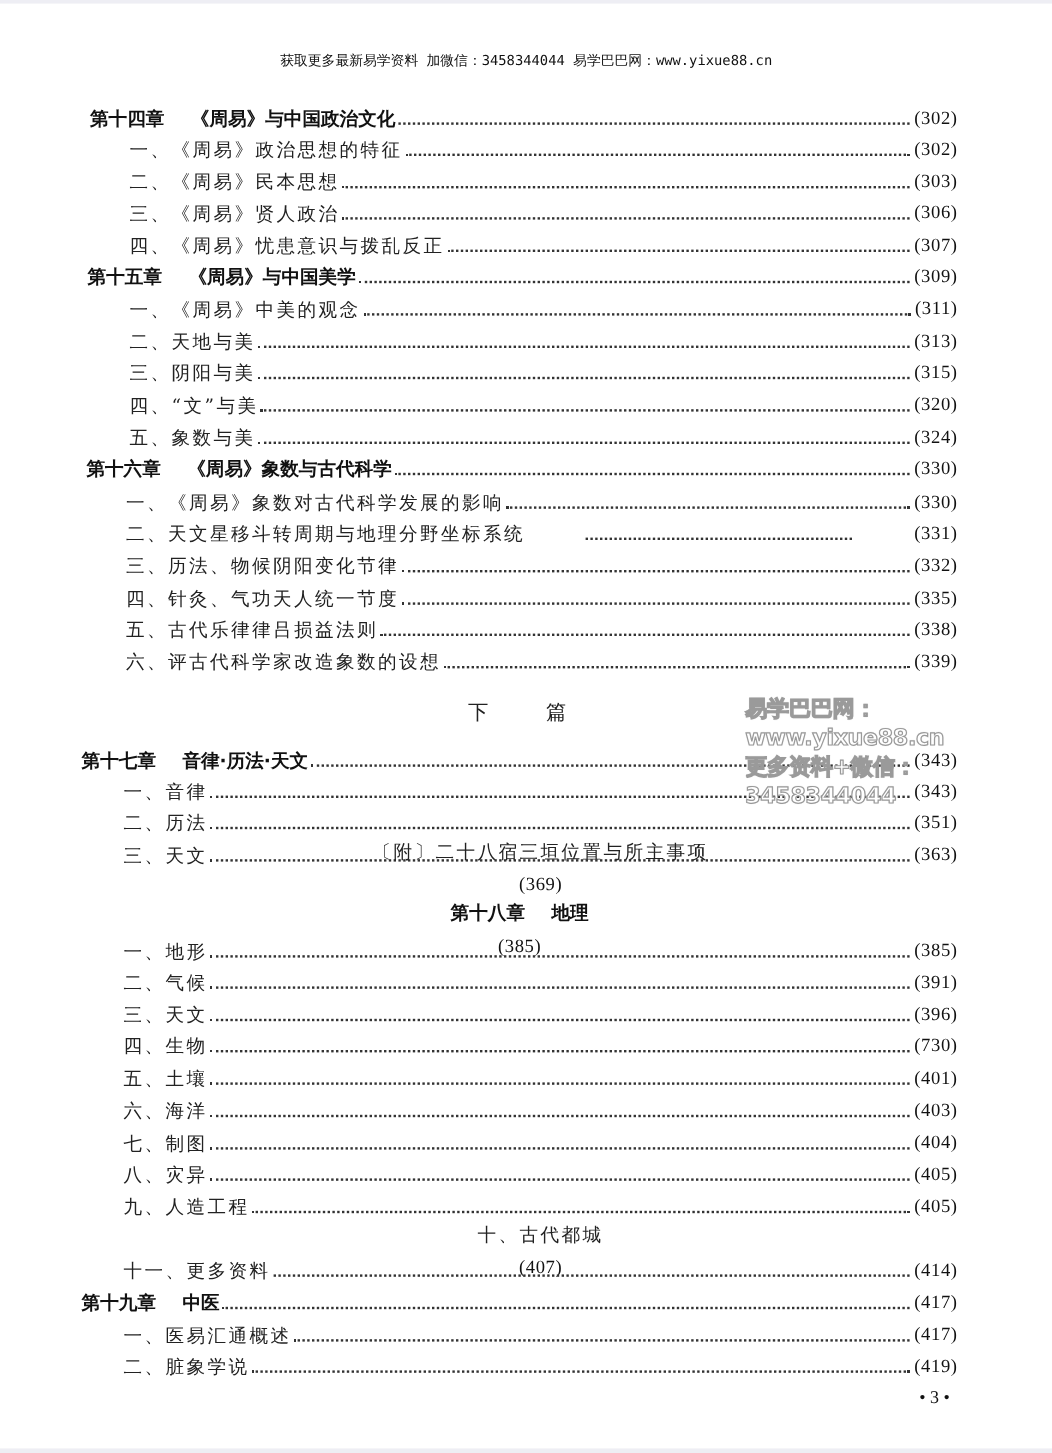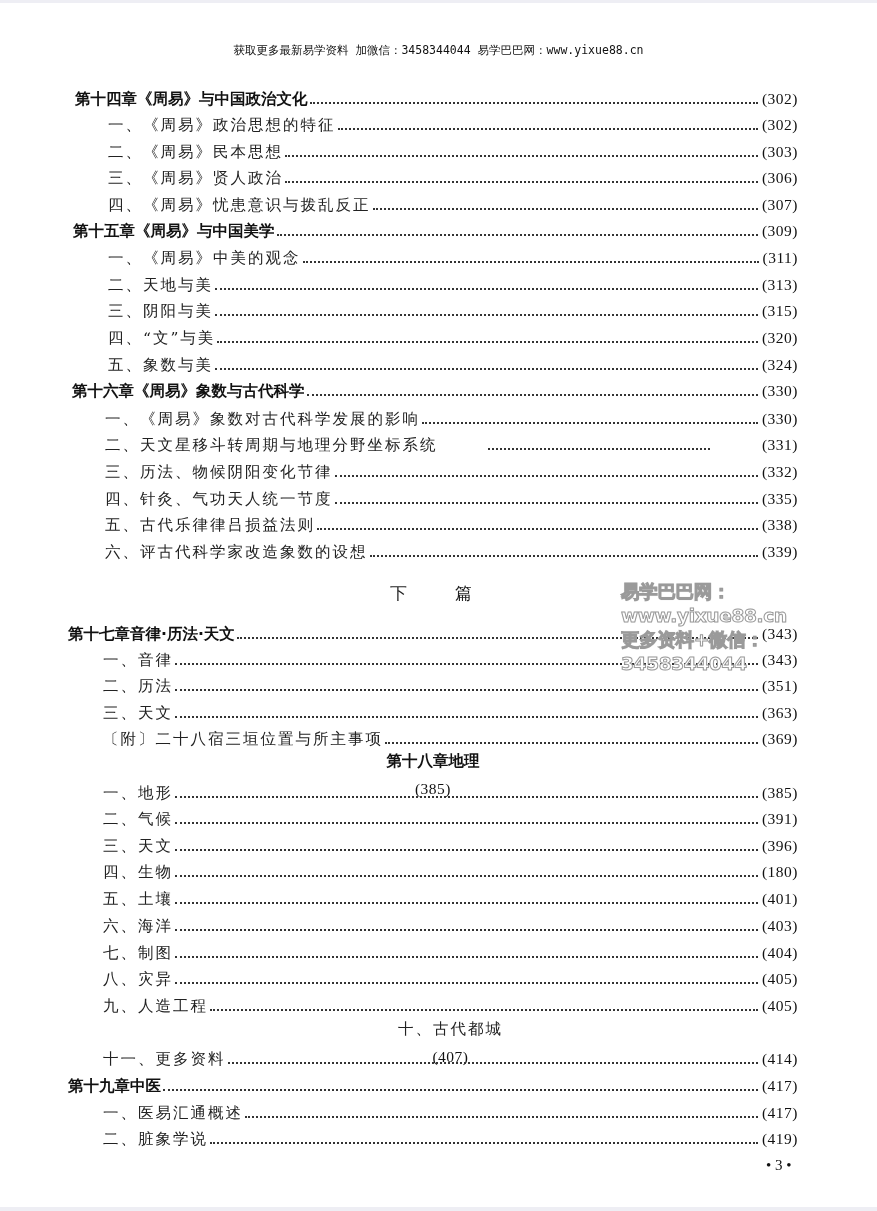--- a/index.html
+++ b/index.html
@@ -19,21 +19,21 @@
     position: absolute; left: 0; height: 26px; display: flex; align-items: center;
     font-size: 15.5px; white-space: nowrap;
   }
   .row .label { flex: 0 0 auto; }
   .row .leader {
     flex: 1 1 auto; height: 1px; margin: 0 4px 0 2px; align-self: center; margin-top: 6px;
     border-bottom: 2px dotted #333;
   }
   .row .page { flex: 0 0 auto; font-family: "Liberation Serif", "DejaVu Serif", serif; font-size: 15.5px; letter-spacing: 0.5px; }
   .row.chapter .label { font-family: "DejaVu Sans", "Liberation Sans", sans-serif; font-weight: bold; font-size: 15.5px; }
-  .row.chapter .num { }
+  .row.chapter .num { margin-right: 22px; }
   .row.section .label { letter-spacing: 2px; color: #222; }
   .part-title {
     position: absolute; top: 582px; left: 390px; font-size: 17px; letter-spacing: 48px; color: #222;
   }
   .folio { position: absolute; top: 1157px; left: 766px; font-size: 15px; font-family: "Liberation Serif", serif; }
   .watermark {
     position: absolute; left: 621px; top: 580px; font-family: "DejaVu Sans", "Liberation Sans", sans-serif;
     font-size: 18.5px; font-weight: bold; line-height: 24px; color: #ffffff;
     -webkit-text-stroke: 1px #9a9a9a; text-shadow: 0 0 1px #aaa; letter-spacing: -0.3px;
   }
@@ -149,21 +149,21 @@
     <div class="row section" style="top: 673px; left: 103px; width: 695px;">
       <span class="label">二、历法</span>
       <span class="leader"></span>
       <span class="page">(351)</span>
     </div>
     <div class="row section" style="top: 700px; left: 103px; width: 695px;">
       <span class="label">三、天文</span>
       <span class="leader"></span>
       <span class="page">(363)</span>
     </div>
-    <div class="row section" style="top: 726px; left: 103px; width: 695px;">
+    <div class="row section" style="top: 700px; left: 103px; width: 695px; flex-direction: column;">
       <span class="label">〔附〕二十八宿三垣位置与所主事项</span>
       <span class="leader"></span>
       <span class="page">(369)</span>
     </div>
     <div class="row chapter" style="top: 751px; left: 68px; width: 730px; flex-direction: column;">
       <span class="label"><span class="num">第十八章</span><span>地理</span></span>
       <span class="leader"></span>
       <span class="page">(385)</span>
     </div>
     <div class="row section" style="top: 780px; left: 103px; width: 695px;">
@@ -177,21 +177,21 @@
       <span class="page">(391)</span>
     </div>
     <div class="row section" style="top: 833px; left: 103px; width: 695px;">
       <span class="label">三、天文</span>
       <span class="leader"></span>
       <span class="page">(396)</span>
     </div>
     <div class="row section" style="top: 859px; left: 103px; width: 695px;">
       <span class="label">四、生物</span>
       <span class="leader"></span>
-      <span class="page">(180)</span>
+      <span class="page">(730)</span>
     </div>
     <div class="row section" style="top: 886px; left: 103px; width: 695px;">
       <span class="label">五、土壤</span>
       <span class="leader"></span>
       <span class="page">(401)</span>
     </div>
     <div class="row section" style="top: 913px; left: 103px; width: 695px;">
       <span class="label">六、海洋</span>
       <span class="leader"></span>
       <span class="page">(403)</span>

